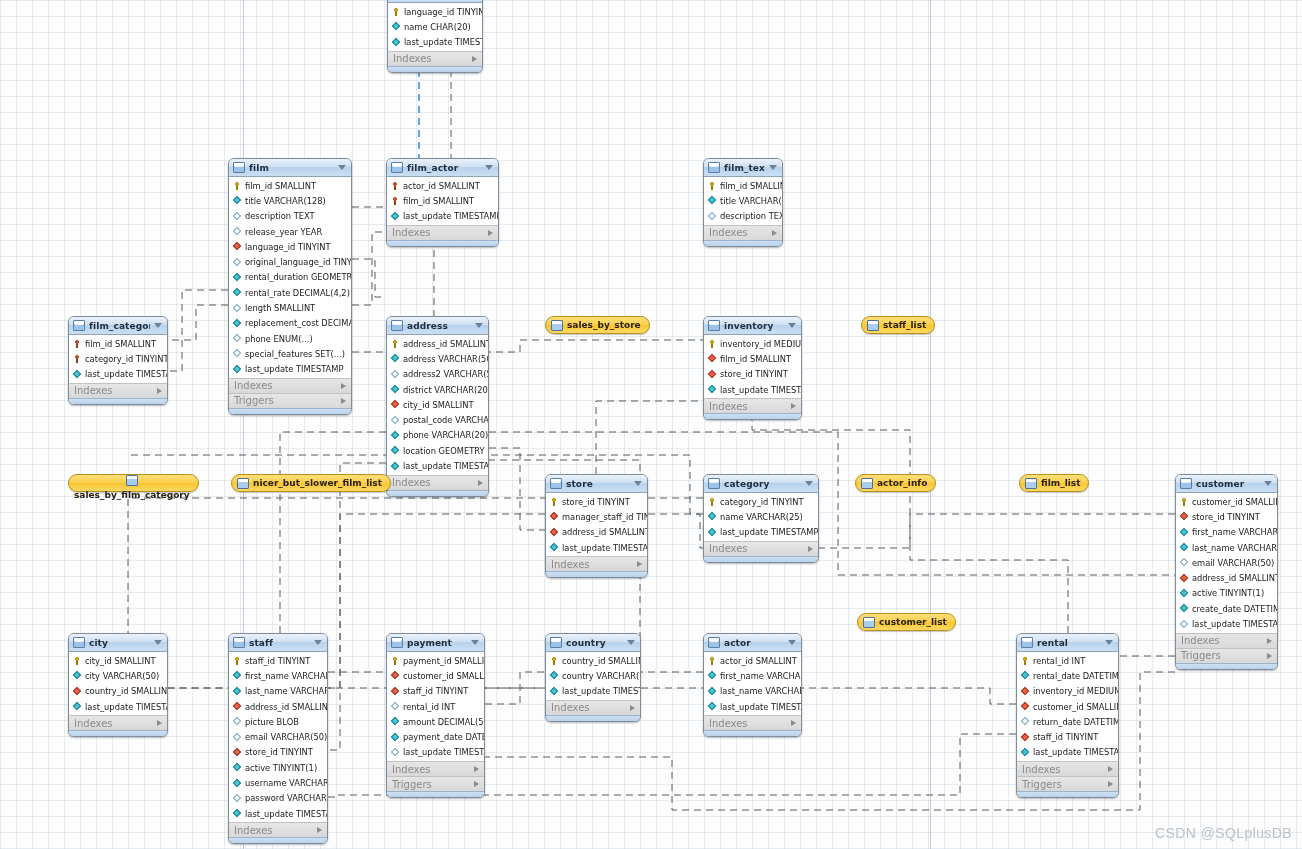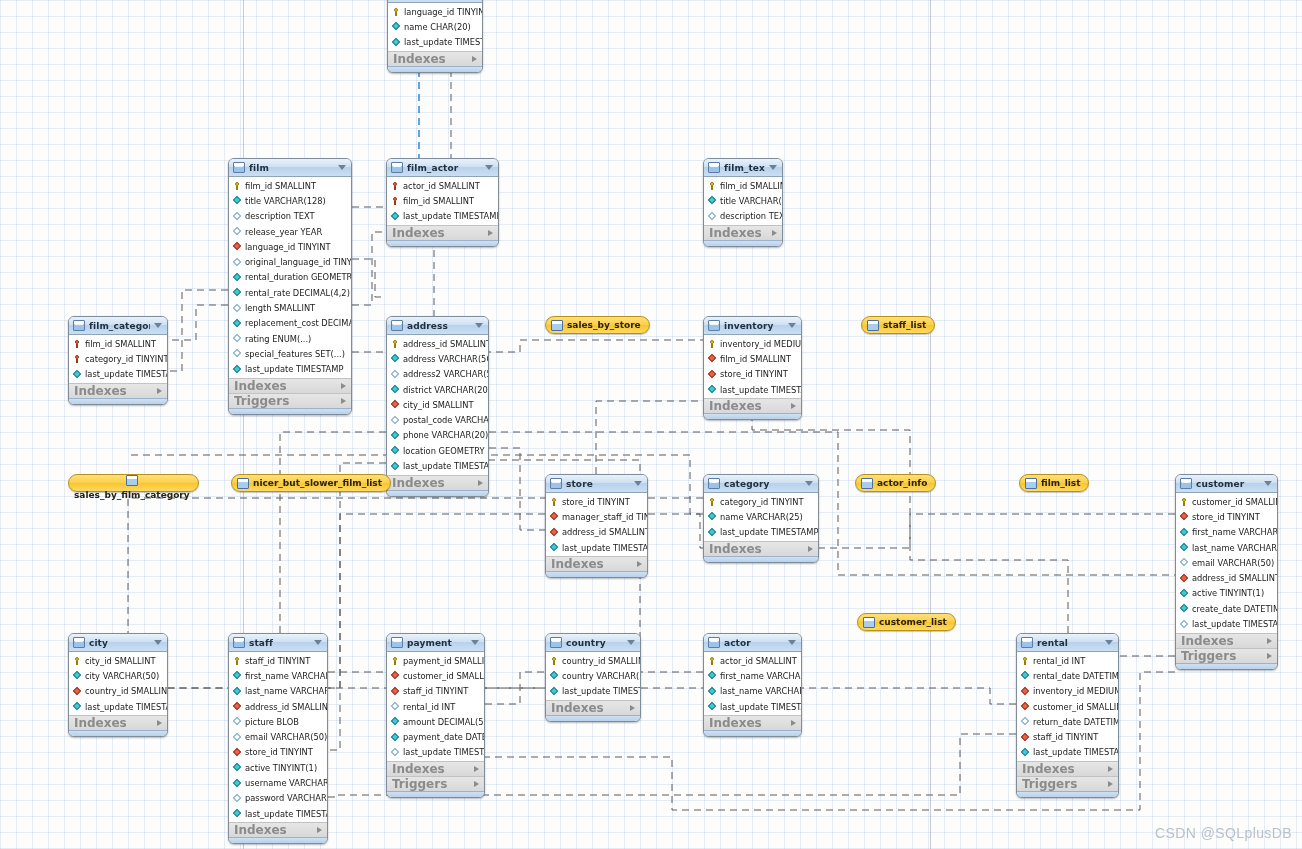--- a/index.html
+++ b/index.html
@@ -161,26 +161,25 @@
     border:1px solid #9c3520;
     transform: rotate(45deg);
     box-sizing:border-box;
   }
 
   .section {
     height: 14px;
     display: flex;
     align-items: center;
     padding: 0 5px 0 5px;
-    font-size: 12px;
+    font-size: 10px;
     color: #8b8b8b;
     background: linear-gradient(to bottom,#e6e6e6,#d8d8d8);
     border-top: 1px solid #c2c2c2;
     justify-content: space-between;
-    font-weight: bold;
   }
   .section .arr {
     width: 0; height: 0;
     border-top: 3.5px solid transparent;
     border-bottom: 3.5px solid transparent;
     border-left: 5px solid #8b8b8b;
   }
   .tbl-foot {
     height: 5px;
     background: linear-gradient(to bottom,#cfe0f2,#b8d2ec);
@@ -349,21 +348,21 @@
           <div class="col">
             <span class="bullet b-null"></span>
             <span>length SMALLINT</span>
           </div>
           <div class="col">
             <span class="bullet b-nn"></span>
             <span>replacement_cost DECIMAL(5,2)</span>
           </div>
           <div class="col">
             <span class="bullet b-null"></span>
-            <span>rating ENUM(...)</span>
+            <span>phone ENUM(...)</span>
           </div>
           <div class="col">
             <span class="bullet b-null"></span>
             <span>special_features SET(...)</span>
           </div>
           <div class="col">
             <span class="bullet b-nn"></span>
             <span>last_update TIMESTAMP</span>
           </div>
         </div>

